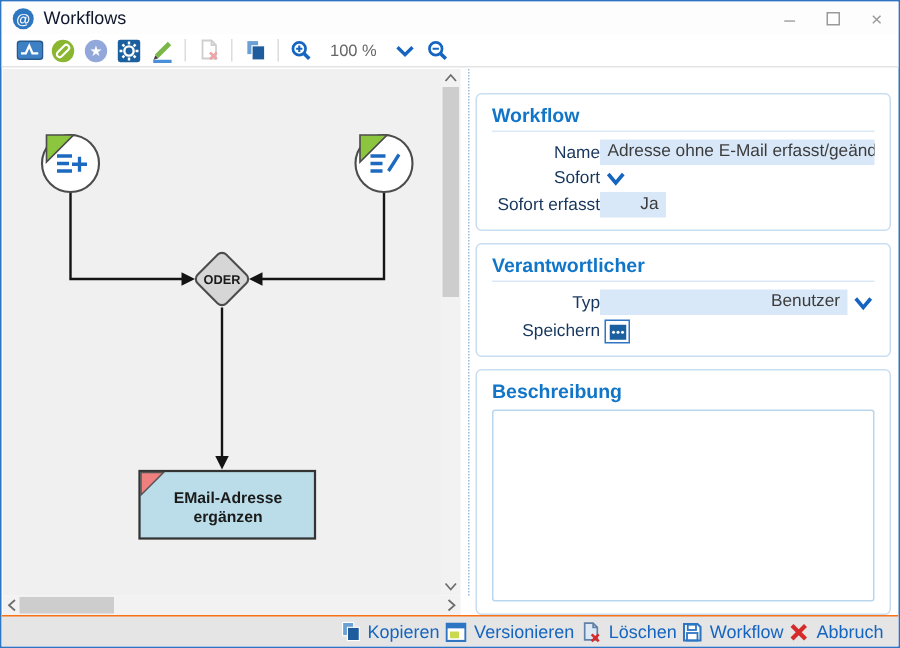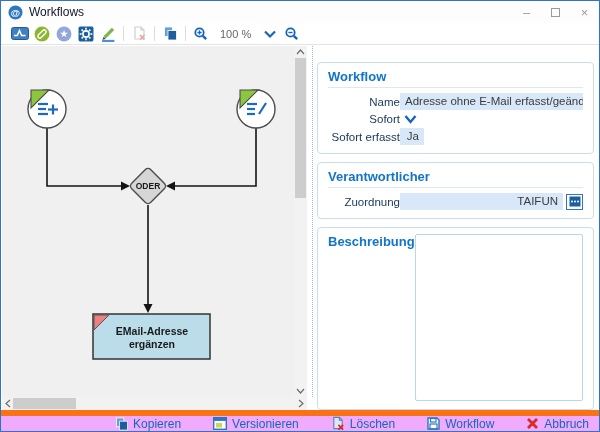--- a/index.html
+++ b/index.html
@@ -45,31 +45,31 @@
   
   .panel { position:absolute; left:316px; top:45px; right:5px; bottom:21px;
     display:flex; flex-direction:column; gap:8px; background:#fff; padding-top:16px; }
   .section { border:1px solid #c8ddf0; border-radius:4px; background:#fff; padding:6px 10px 8px 10px; }
   .section-title { color:#1175c8; font-size:13px; font-weight:bold;
     border-bottom:1px solid #dbe8f6; padding-bottom:3px; margin-bottom:5px; }
   .row { display:flex; align-items:center; margin-top:3px; font-size:11.5px;text-align:right; }
   .lbl { width:72px; flex:none; color:#17365d; }
   .val { flex:1; background:#d9e8f8; color:#3c3c3c; padding:2px 5px 2px 5px; min-height:17px;
     white-space:nowrap; overflow:hidden; }
-  .val.small { flex:none; width:24px; }
+  .val.small { flex:none; width:44px; }
   .chev { flex:none; margin-left:3px; }
   .ellipsis-btn { flex:none; margin-left:3px; width:17px; height:16px; background:#fff;
     border:1px solid #2e75c3; display:flex; align-items:center; justify-content:center; }
-  .section.grow { flex:1; display:flex; flex-direction:row;justify-content:space-between; }
+  .section.grow { flex:1; display:flex; flex-direction:column;justify-content:space-between; }
   .section.grow .section-title { border-bottom:none; padding-bottom:2px; margin-bottom:3px; }
   .textarea { flex:1; border:1px solid #b9d6ef; border-radius:2px; background:#fff; }
   
-  .footer { position:absolute; left:0; right:0; bottom:0; height:21px; background:#f0abfc;
-    border-top:6px solid #f97316; display:flex; align-items:center; justify-content:flex-end;
-    gap:32px; padding-right:10px; }
+  .footer { position:absolute; left:0; right:0; bottom:0; height:21px; background:#e5e5e5;
+    border-top:1px solid #f97316; display:flex; align-items:center; justify-content:flex-end;
+    gap:4px; padding-right:10px; }
   .f-btn { display:flex; align-items:center; gap:5px; font-size:12px; color:#1565c0; cursor:default; }
   
   .node-label { font-weight:bold; }
 </style>
 </head>
 <body>
 
 <div class="window">
 
   <div class="titlebar">
@@ -265,22 +265,28 @@
       </div>
       <div class="row">
         <span class="lbl">Sofort erfasst</span>
         <span class="val small">Ja</span>
       </div>
     </div>
 
     <div class="section">
       <div class="section-title">Verantwortlicher</div>
       <div class="row">
-        <span class="lbl">Zuordnung</span>
-        <span class="val">TAIFUN</span>
+        <span class="lbl">Typ</span>
+        <span class="val">Benutzer</span>
+        <svg class="chev" width="15" height="12" viewBox="0 0 15 12">
+          <polyline points="2.5,3 7.5,9 12.5,3" fill="none" stroke="#1565c0" stroke-width="2.4"></polyline>
+        </svg>
+      </div>
+      <div class="row">
+        <span class="lbl">Speichern</span>
         <span class="ellipsis-btn">
           <svg width="12" height="11" viewBox="0 0 12 11">
             <rect x="0.5" y="0.5" width="11" height="10" fill="#1c5f9e"></rect>
             <circle cx="3" cy="5.5" r="1" fill="#fff"></circle>
               <circle cx="6" cy="5.5" r="1" fill="#fff"></circle>
               <circle cx="9" cy="5.5" r="1" fill="#fff"></circle>
           </svg>
         </span>
       </div>
     </div>

